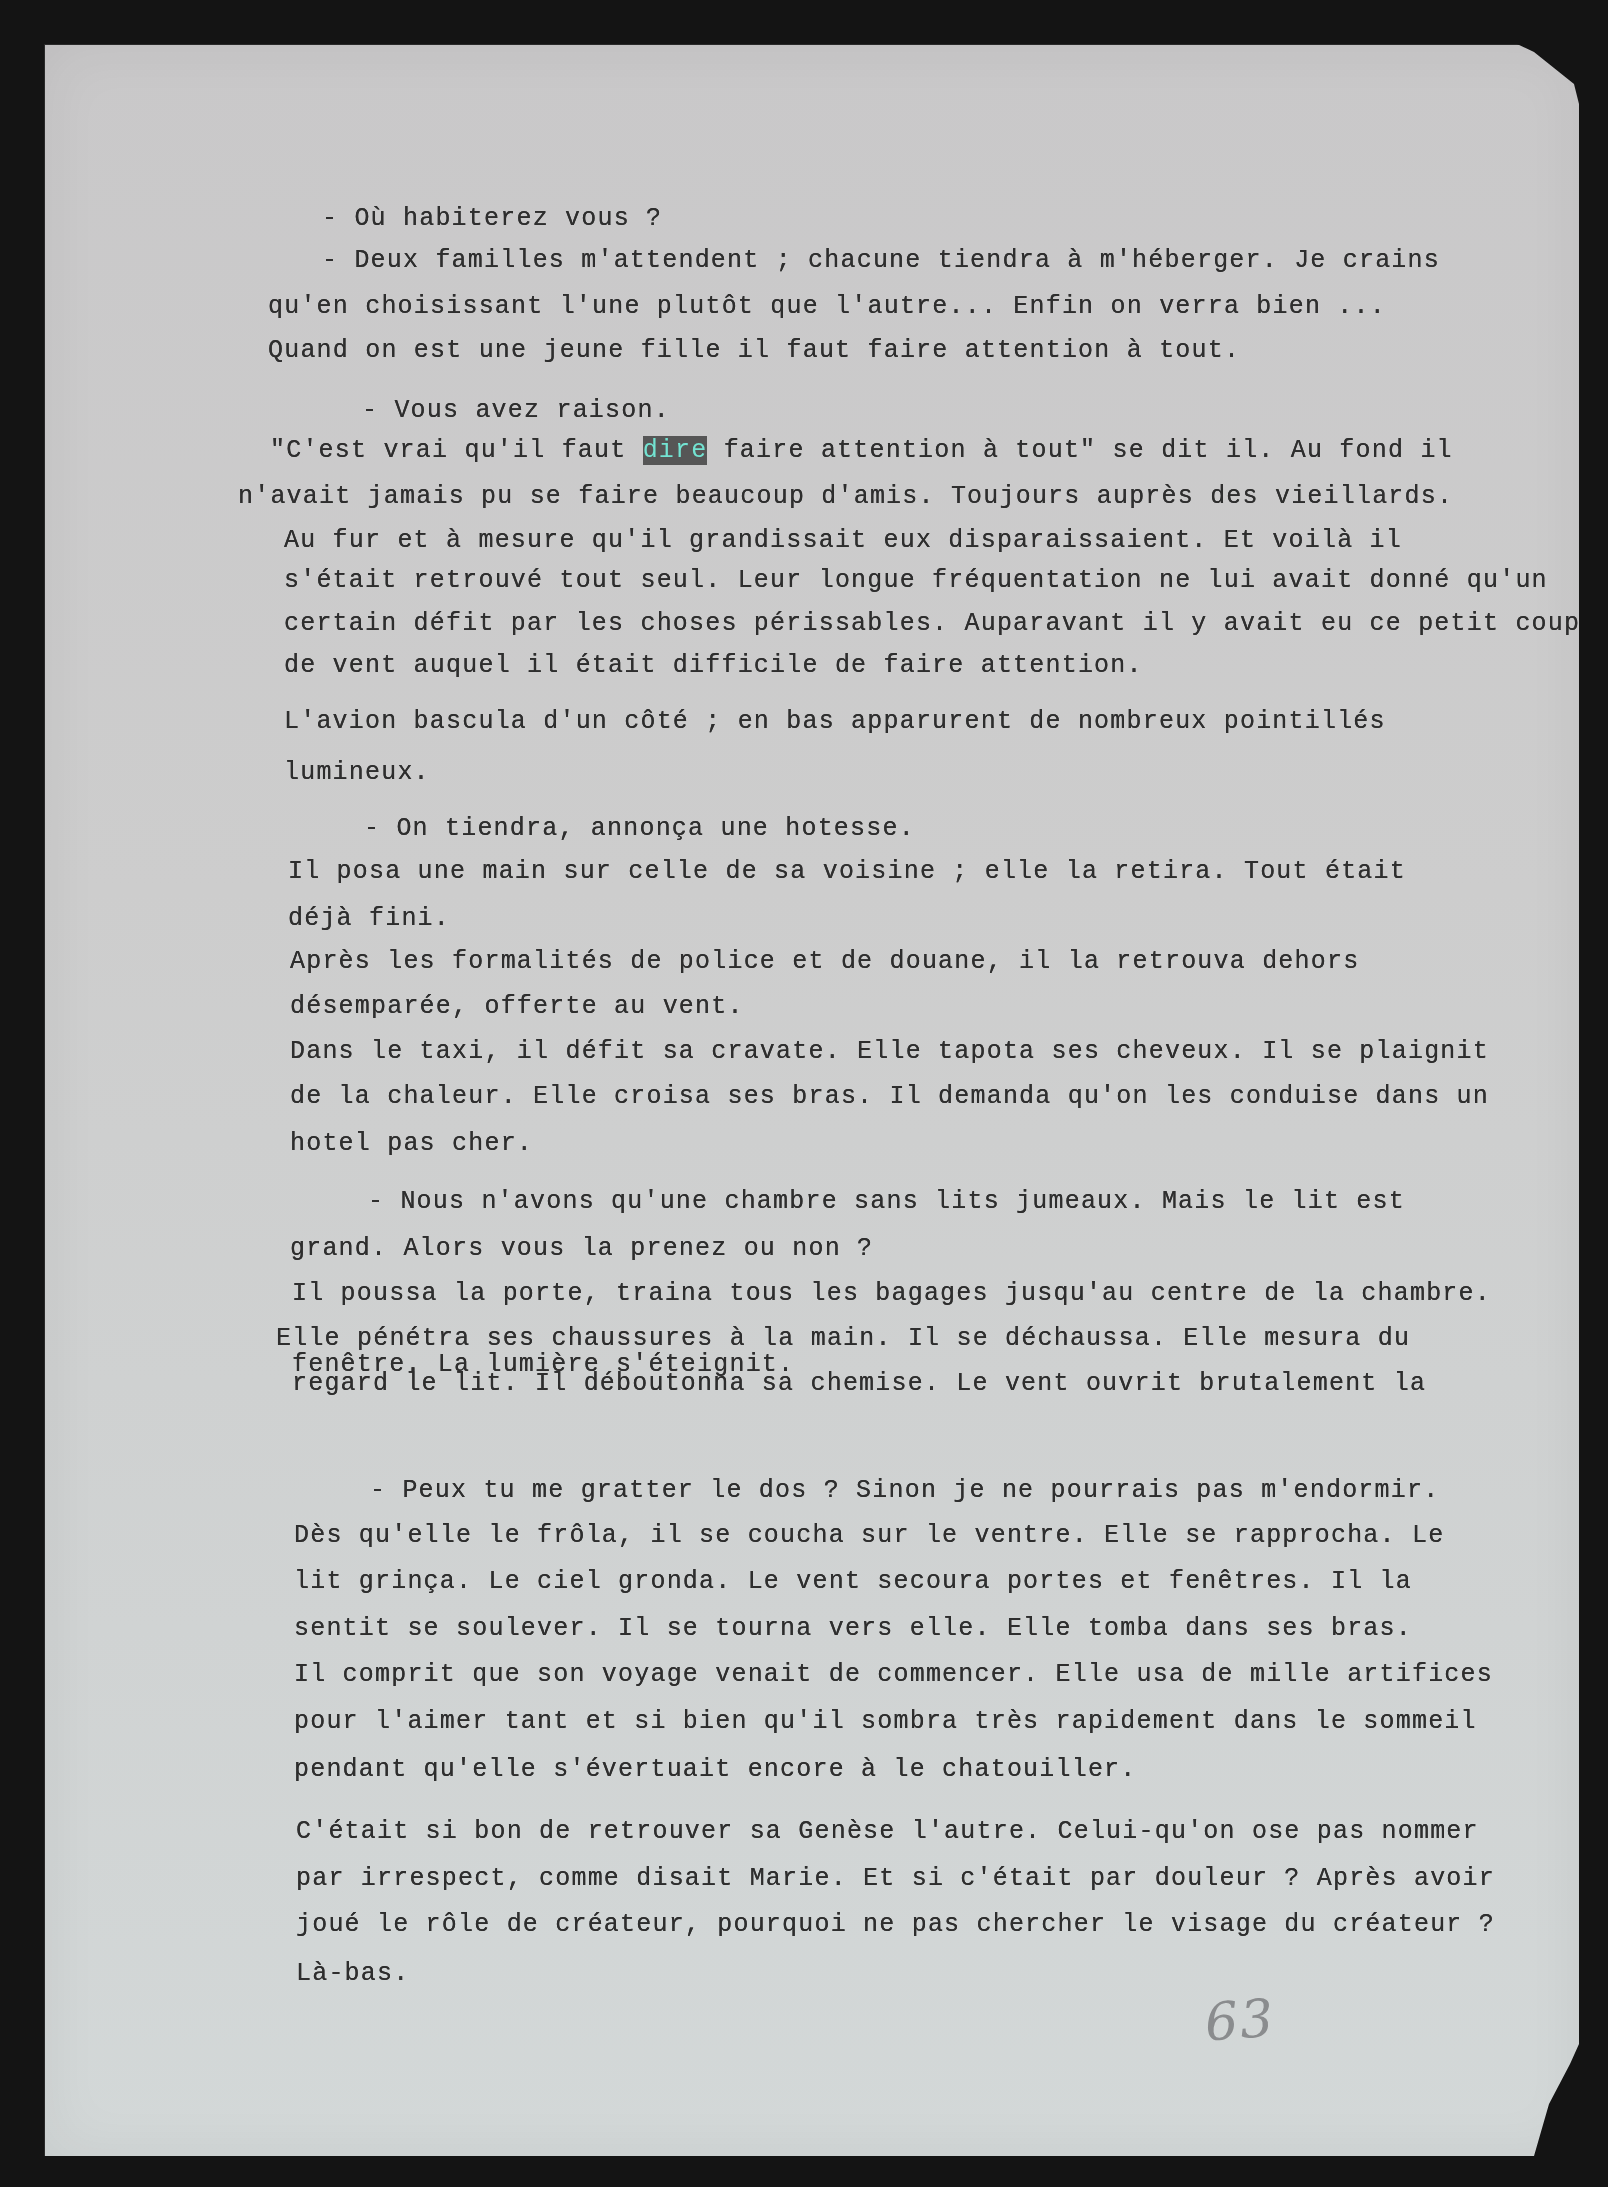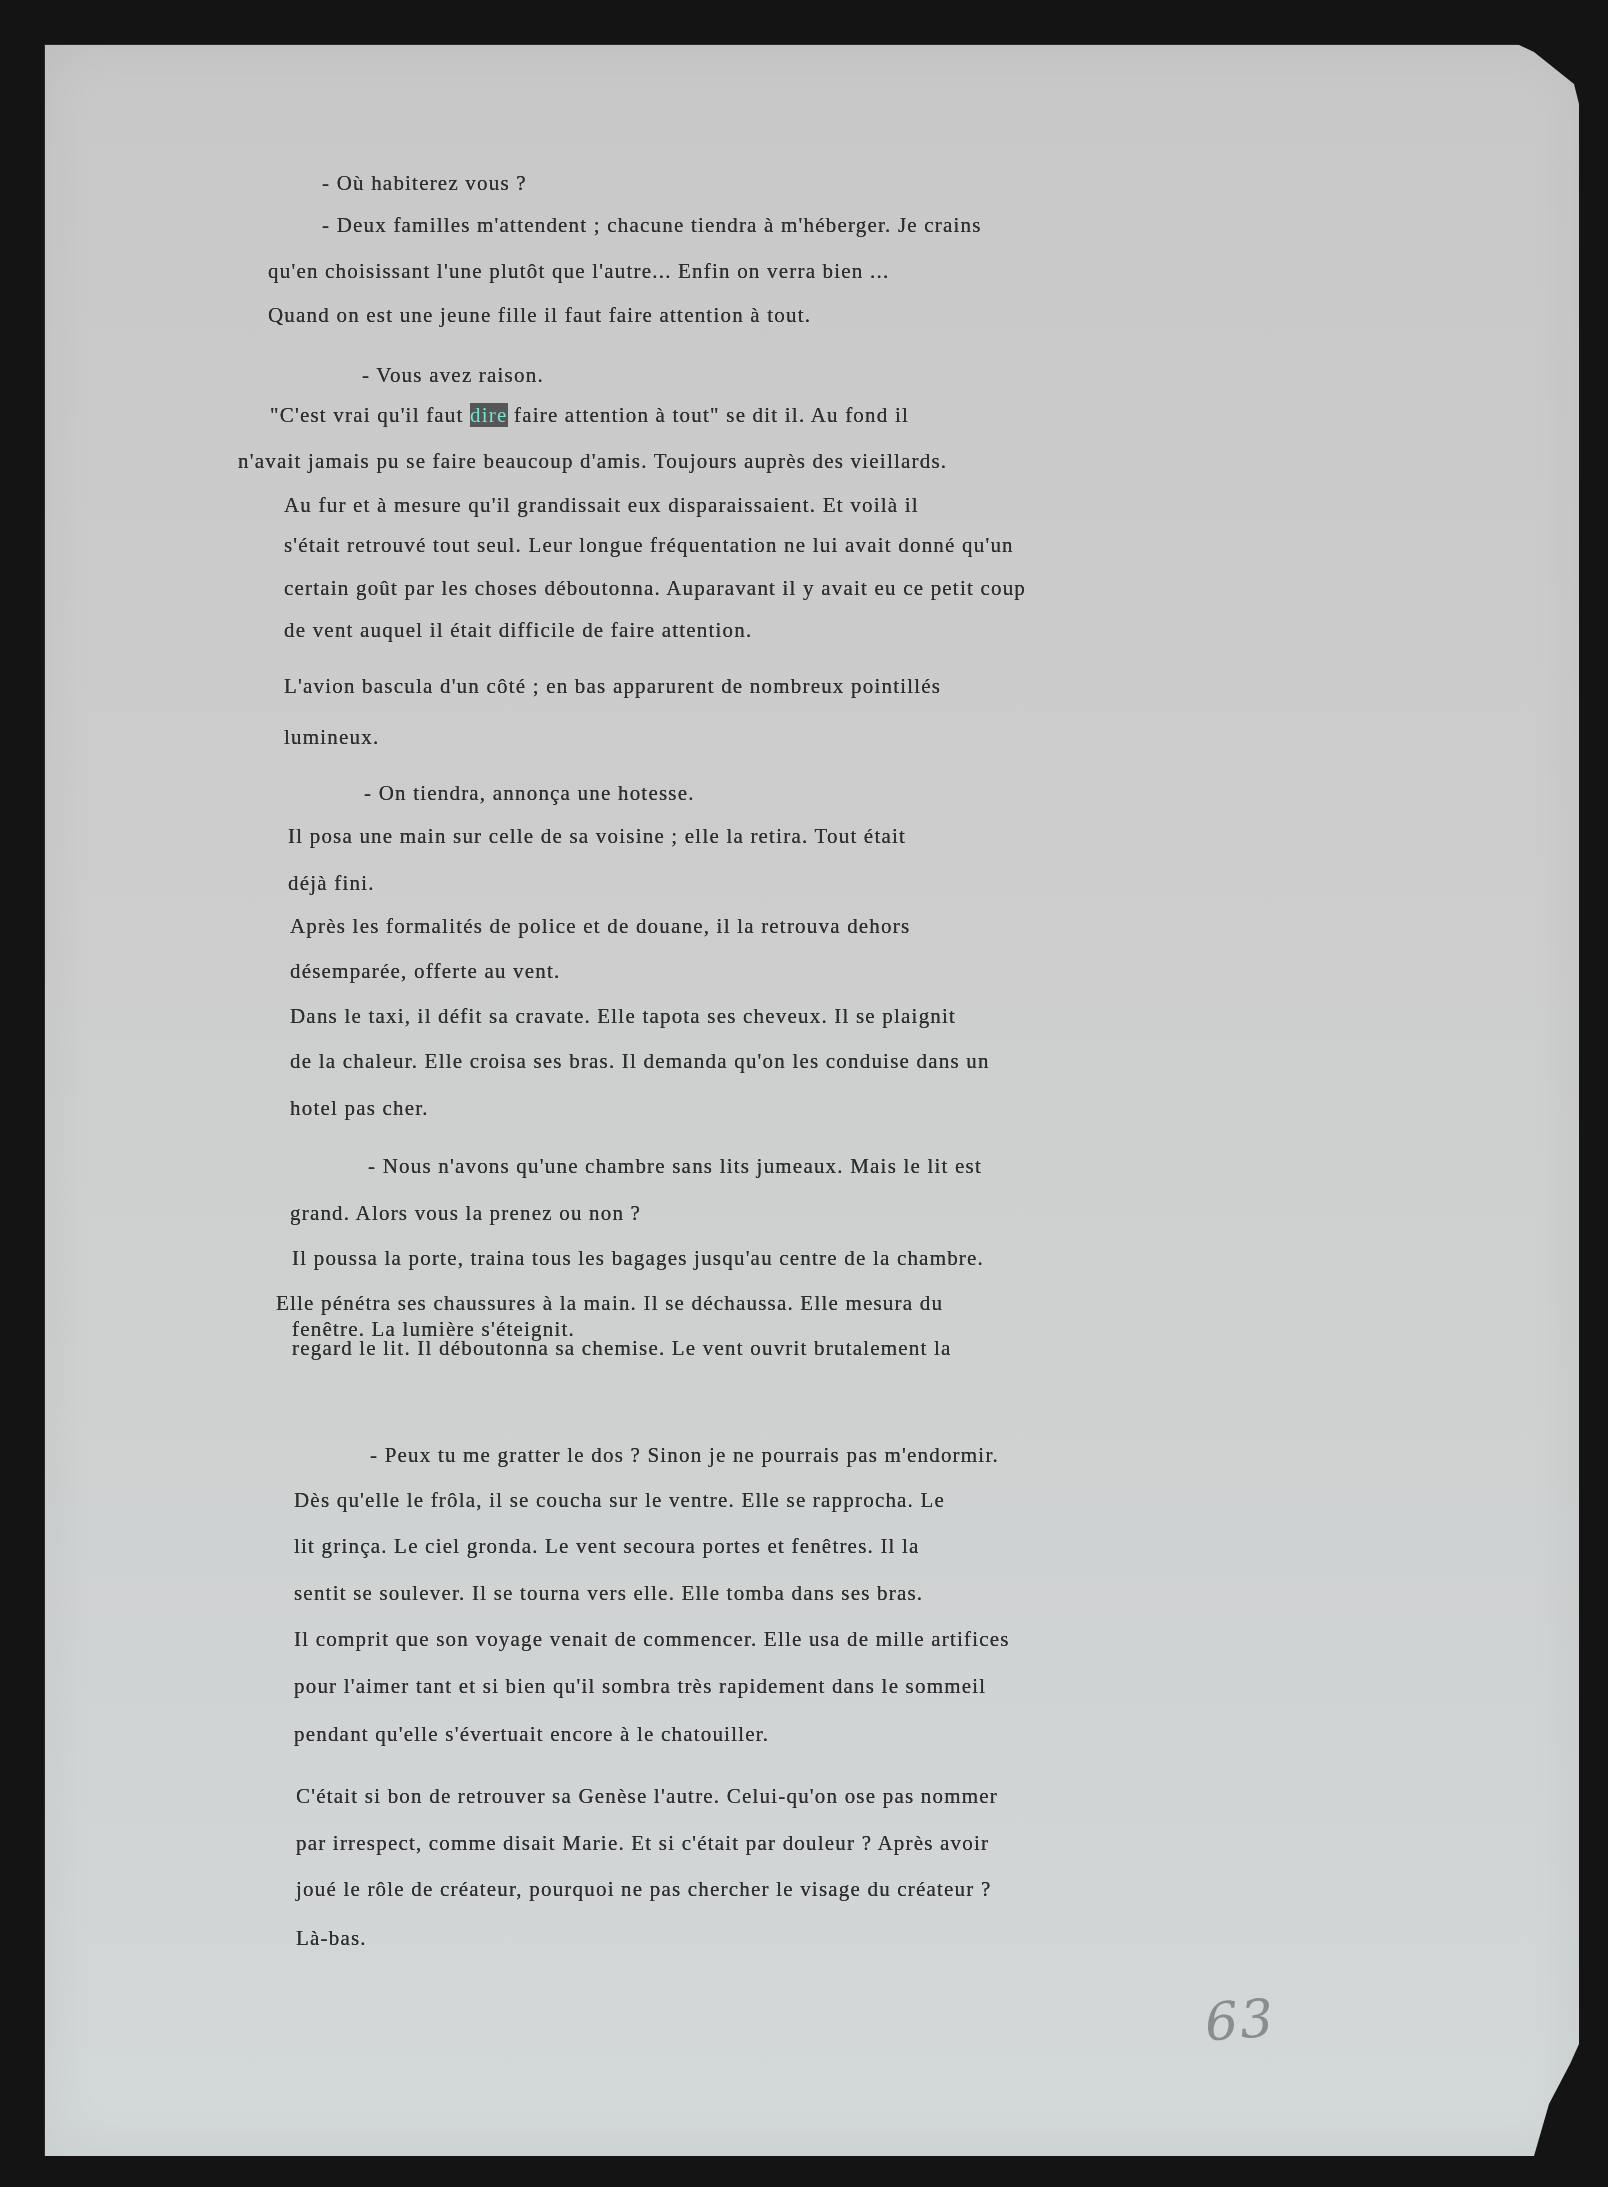--- a/index.html
+++ b/index.html
@@ -16,27 +16,28 @@
       top: 44px;
       width: 1535px;
       height: 2112px;
       background: linear-gradient(180deg, #c9c8c9 0%, #cdcdcd 40%, #d0d3d3 75%, #d3d8d8 100%);
       border: 1px solid #2a2a2a;
       box-shadow: inset 0 0 60px rgba(0,0,0,0.06);
       clip-path: polygon(0 0, 1473px 0, 1490px 8px, 1530px 40px, 1535px 60px, 1535px 2000px, 1526px 2020px, 1505px 2060px, 1490px 2112px, 0 2112px);
     }
     .line {
       position: absolute;
-      font-family: Liberation Serif, serif;
-      font-size: 21px;
+      font-family: Liberation Mono, monospace;
+      font-size: 25px;
       color: #2e2e2e;
       white-space: pre;
       letter-spacing: 1.2px;
       line-height: 30px;
       text-shadow: 0 0 0.6px #3a3a3a;
+      margin-top: 36px;
     }
     .strike {
       background: #3a3a3a;
       color: #5eead4;
       opacity: 0.8;
     }
     .page-number {
       position: absolute;
       left: 1205px;
       top: 1990px;
@@ -55,21 +56,21 @@
 <div id="text-layer">
     <div class="line" style="left: 322px; top: 168px;">- Où habiterez vous ?</div>
     <div class="line" style="left: 322px; top: 210px;">- Deux familles m'attendent ; chacune tiendra à m'héberger. Je crains</div>
     <div class="line" style="left: 268px; top: 256px;">qu'en choisissant l'une plutôt que l'autre... Enfin on verra bien ...</div>
     <div class="line" style="left: 268px; top: 300px;">Quand on est une jeune fille il faut faire attention à tout.</div>
     <div class="line" style="left: 362px; top: 360px;">- Vous avez raison.</div>
     <div class="line" style="left: 270px; top: 400px;"><span>"C'est vrai qu'il faut </span><span class="strike">dire</span><span> faire attention à tout" se dit il. Au fond il</span></div>
     <div class="line" style="left: 238px; top: 446px; text-align: center;">n'avait jamais pu se faire beaucoup d'amis. Toujours auprès des vieillards.</div>
     <div class="line" style="left: 284px; top: 490px;">Au fur et à mesure qu'il grandissait eux disparaissaient. Et voilà il</div>
     <div class="line" style="left: 284px; top: 530px;">s'était retrouvé tout seul. Leur longue fréquentation ne lui avait donné qu'un</div>
-    <div class="line" style="left: 284px; top: 573px;">certain goût par les choses déboutonna. Auparavant il y avait eu ce petit coup</div>
+    <div class="line" style="left: 284px; top: 573px;">certain défit par les choses périssables. Auparavant il y avait eu ce petit coup</div>
     <div class="line" style="left: 284px; top: 615px;">de vent auquel il était difficile de faire attention.</div>
     <div class="line" style="left: 284px; top: 671px;">L'avion bascula d'un côté ; en bas apparurent de nombreux pointillés</div>
     <div class="line" style="left: 284px; top: 722px;">lumineux.</div>
     <div class="line" style="left: 364px; top: 778px;">- On tiendra, annonça une hotesse.</div>
     <div class="line" style="left: 288px; top: 821px;">Il posa une main sur celle de sa voisine ; elle la retira. Tout était</div>
     <div class="line" style="left: 288px; top: 868px;">déjà fini.</div>
     <div class="line" style="left: 290px; top: 911px;">Après les formalités de police et de douane, il la retrouva dehors</div>
     <div class="line" style="left: 290px; top: 956px;">désemparée, offerte au vent.</div>
     <div class="line" style="left: 290px; top: 1001px;">Dans le taxi, il défit sa cravate. Elle tapota ses cheveux. Il se plaignit</div>
     <div class="line" style="left: 290px; top: 1046px;">de la chaleur. Elle croisa ses bras. Il demanda qu'on les conduise dans un</div>

